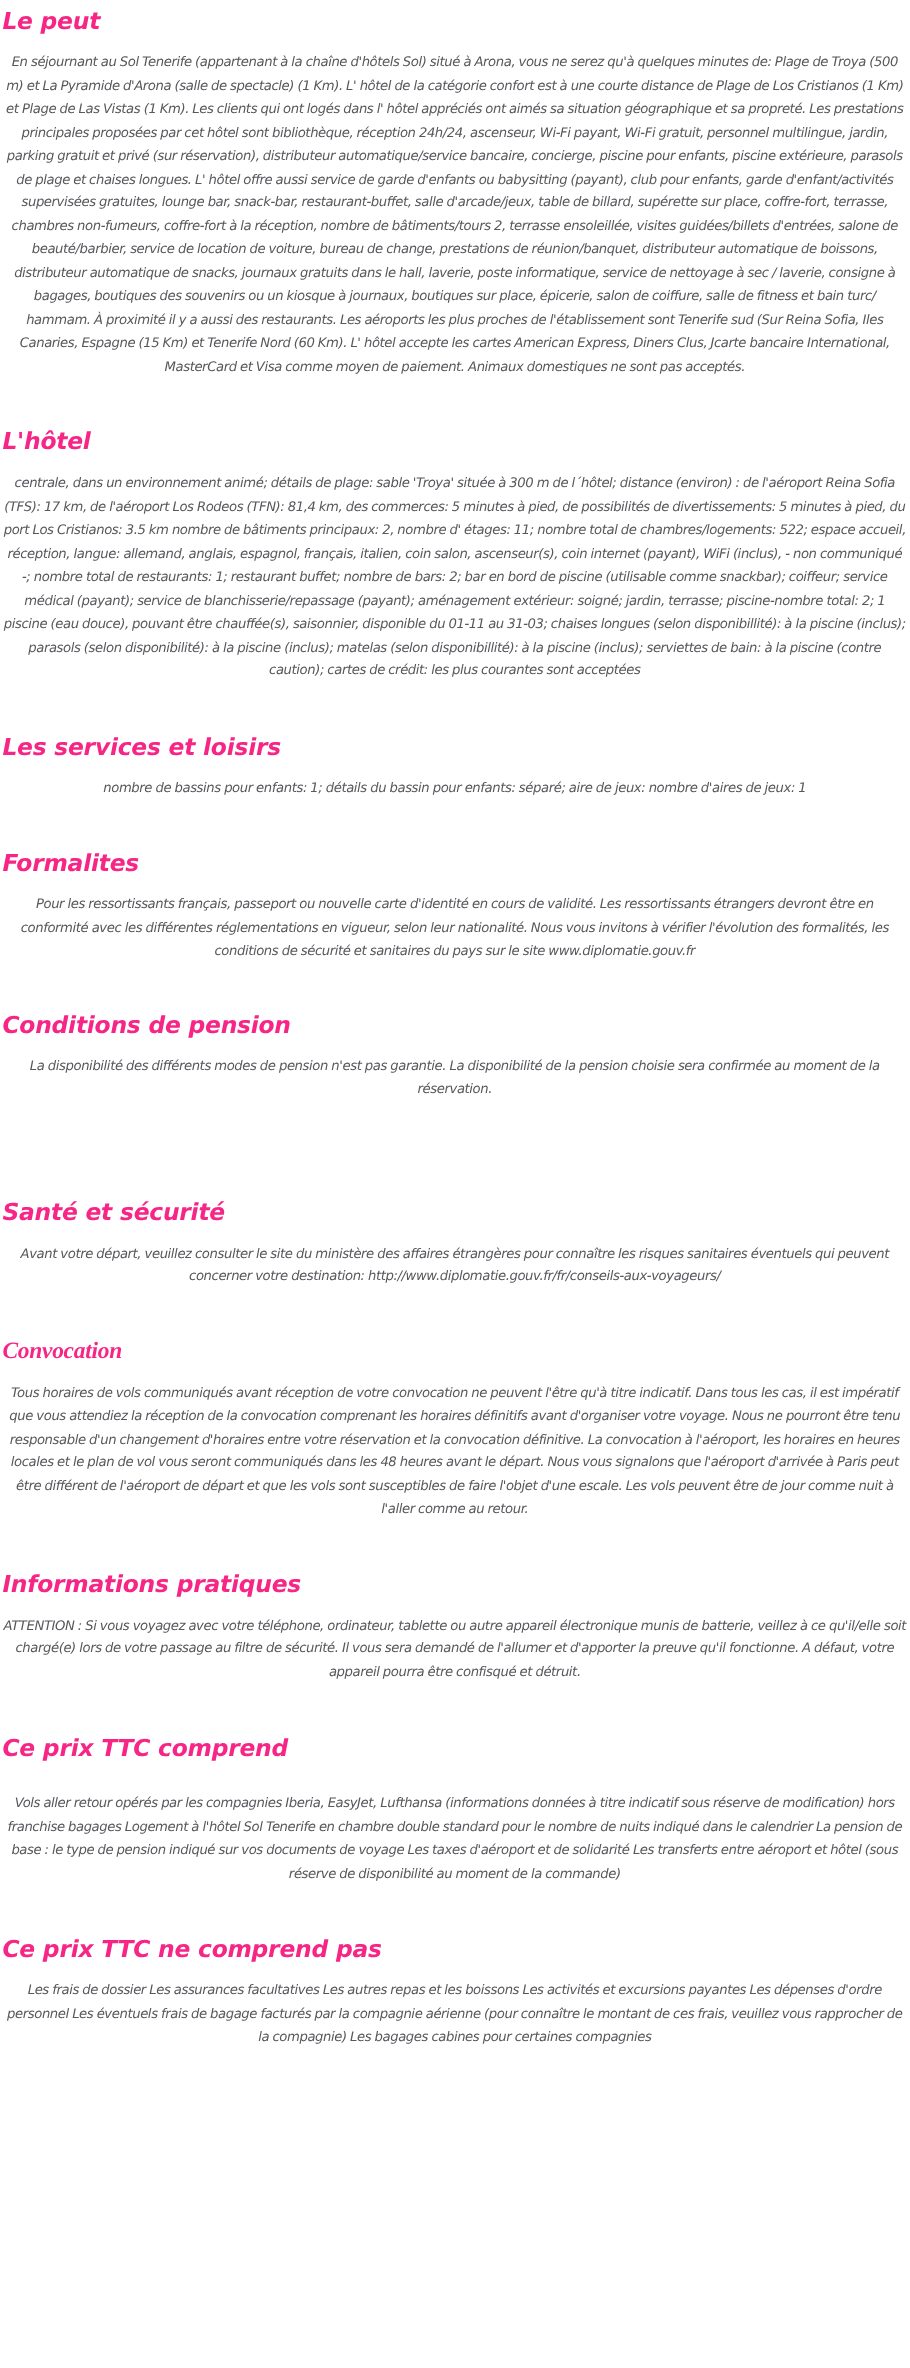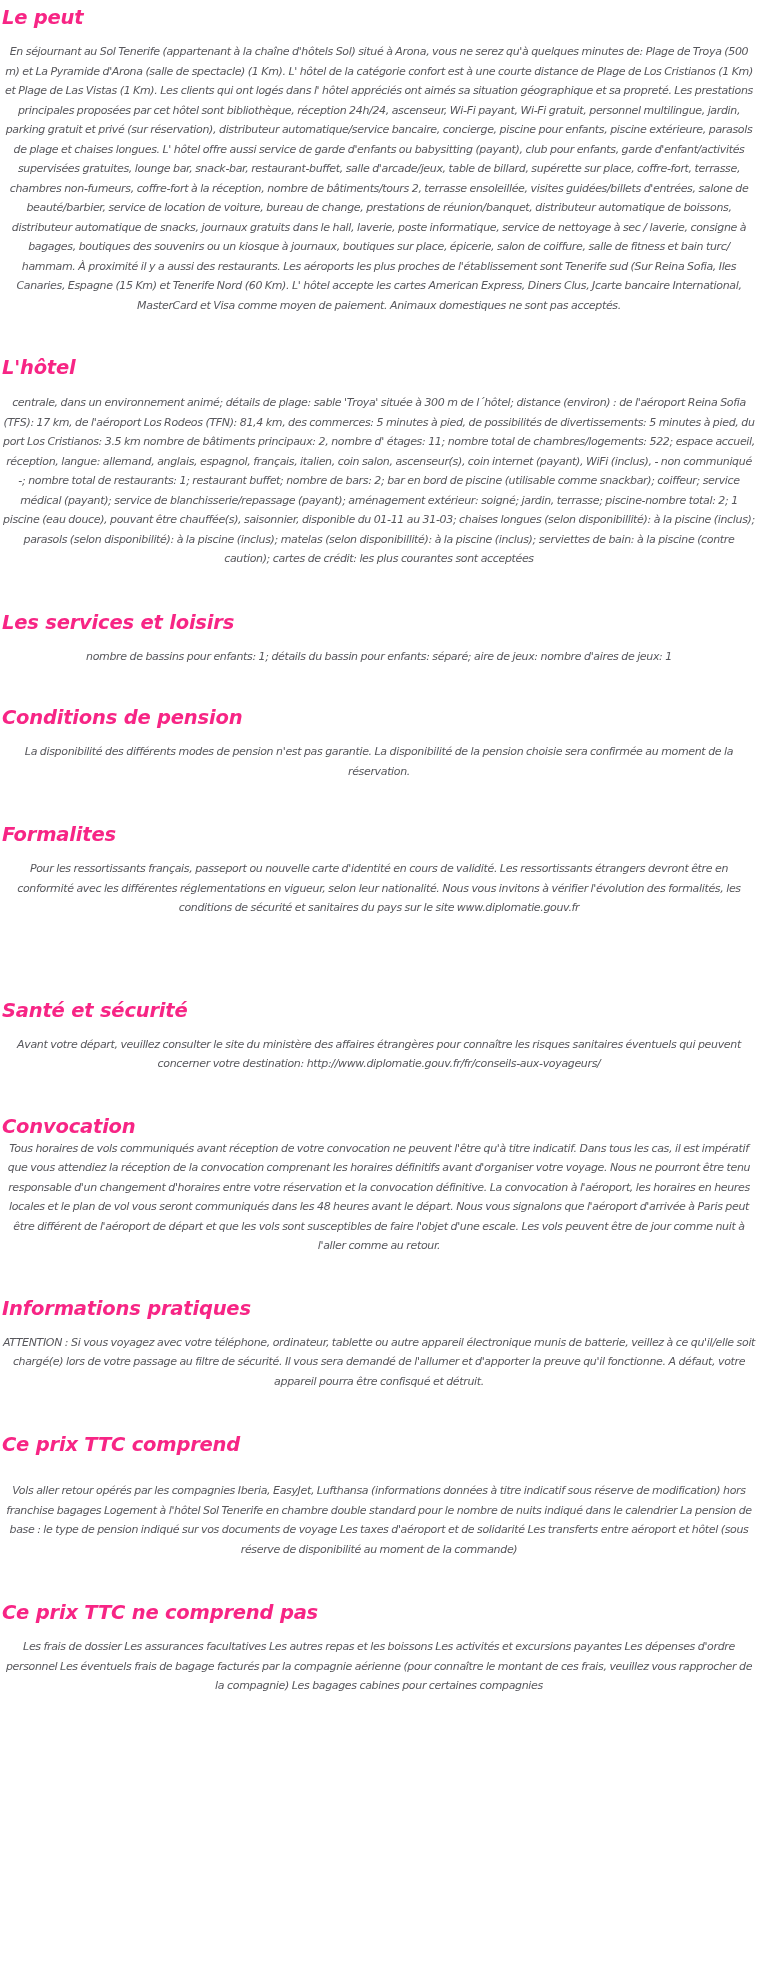--- a/index.html
+++ b/index.html
@@ -57,21 +57,21 @@
   .sec-formalites { padding-top: 42px; }
   .sec-formalites .section-title { margin-bottom: 12px; }
 
   .sec-pension { padding-top: 40px; }
   .sec-pension .section-title { margin-bottom: 12px; }
 
   .sec-sante { padding-top: 41px; }
   .sec-sante .section-title { margin-bottom: 12px; margin-top: 40px; }
 
   .sec-convocation { padding-top: 41px; }
-  .sec-convocation .section-title { margin-bottom: 0; }
+  .sec-convocation .section-title { margin-bottom: 12px; font-family: Liberation Serif, serif; }
 
   .sec-infos { padding-top: 41px; }
   .sec-infos .section-title { margin-bottom: 12px; }
 
   .sec-comprend { padding-top: 42px; }
   .sec-comprend .section-title { margin-bottom: 24px; }
 
   .sec-necomprend { padding-top: 42px; }
   .sec-necomprend .section-title { margin-bottom: 12px; }
 </style>
@@ -88,28 +88,28 @@
   <section class="section sec-lhotel">
     <h2 class="section-title">L'hôtel</h2>
     <p class="body-text">centrale, dans un environnement animé; détails de plage: sable 'Troya' située à 300 m de l´hôtel; distance (environ) : de l'aéroport Reina Sofia (TFS): 17 km, de l'aéroport Los Rodeos (TFN): 81,4 km, des commerces: 5 minutes à pied, de possibilités de divertissements: 5 minutes à pied, du port Los Cristianos: 3.5 km nombre de bâtiments principaux: 2, nombre d' étages: 11; nombre total de chambres/logements: 522; espace accueil, réception, langue: allemand, anglais, espagnol, français, italien, coin salon, ascenseur(s), coin internet (payant), WiFi (inclus), - non communiqué -; nombre total de restaurants: 1; restaurant buffet; nombre de bars: 2; bar en bord de piscine (utilisable comme snackbar); coiffeur; service médical (payant); service de blanchisserie/repassage (payant); aménagement extérieur: soigné; jardin, terrasse; piscine-nombre total: 2; 1 piscine (eau douce), pouvant être chauffée(s), saisonnier, disponible du 01-11 au 31-03; chaises longues (selon disponibillité): à la piscine (inclus); parasols (selon disponibilité): à la piscine (inclus); matelas (selon disponibillité): à la piscine (inclus); serviettes de bain: à la piscine (contre caution); cartes de crédit: les plus courantes sont acceptées</p>
   </section>
 
   <section class="section sec-services">
     <h2 class="section-title">Les services et loisirs</h2>
     <p class="body-text">nombre de bassins pour enfants: 1; détails du bassin pour enfants: séparé; aire de jeux: nombre d'aires de jeux: 1</p>
   </section>
 
+  <section class="section sec-formalites">
+    <h2 class="section-title">Formalites</h2>
+    <p class="body-text">Pour les ressortissants français, passeport ou nouvelle carte d'identité en cours de validité. Les ressortissants étrangers devront être en conformité avec les différentes réglementations en vigueur, selon leur nationalité. Nous vous invitons à vérifier l'évolution des formalités, les conditions de sécurité et sanitaires du pays sur le site www.diplomatie.gouv.fr</p>
+  </section>
+
   <section class="section sec-pension">
     <h2 class="section-title">Conditions de pension</h2>
     <p class="body-text">La disponibilité des différents modes de pension n'est pas garantie. La disponibilité de la pension choisie sera confirmée au moment de la réservation.</p>
-  </section>
-
-  <section class="section sec-formalites">
-    <h2 class="section-title">Formalites</h2>
-    <p class="body-text">Pour les ressortissants français, passeport ou nouvelle carte d'identité en cours de validité. Les ressortissants étrangers devront être en conformité avec les différentes réglementations en vigueur, selon leur nationalité. Nous vous invitons à vérifier l'évolution des formalités, les conditions de sécurité et sanitaires du pays sur le site www.diplomatie.gouv.fr</p>
   </section>
 
   <section class="section sec-sante">
     <h2 class="section-title">Santé et sécurité</h2>
     <p class="body-text">Avant votre départ, veuillez consulter le site du ministère des affaires étrangères pour connaître les risques sanitaires éventuels qui peuvent concerner votre destination: http://www.diplomatie.gouv.fr/fr/conseils-aux-voyageurs/</p>
   </section>
 
   <section class="section sec-convocation">
     <h2 class="section-title">Convocation</h2>
     <p class="body-text">Tous horaires de vols communiqués avant réception de votre convocation ne peuvent l'être qu'à titre indicatif. Dans tous les cas, il est impératif que vous attendiez la réception de la convocation comprenant les horaires définitifs avant d'organiser votre voyage. Nous ne pourront être tenu responsable d'un changement d'horaires entre votre réservation et la convocation définitive. La convocation à l'aéroport, les horaires en heures locales et le plan de vol vous seront communiqués dans les 48 heures avant le départ. Nous vous signalons que l'aéroport d'arrivée à Paris peut être différent de l'aéroport de départ et que les vols sont susceptibles de faire l'objet d'une escale. Les vols peuvent être de jour comme nuit à l'aller comme au retour.</p>

